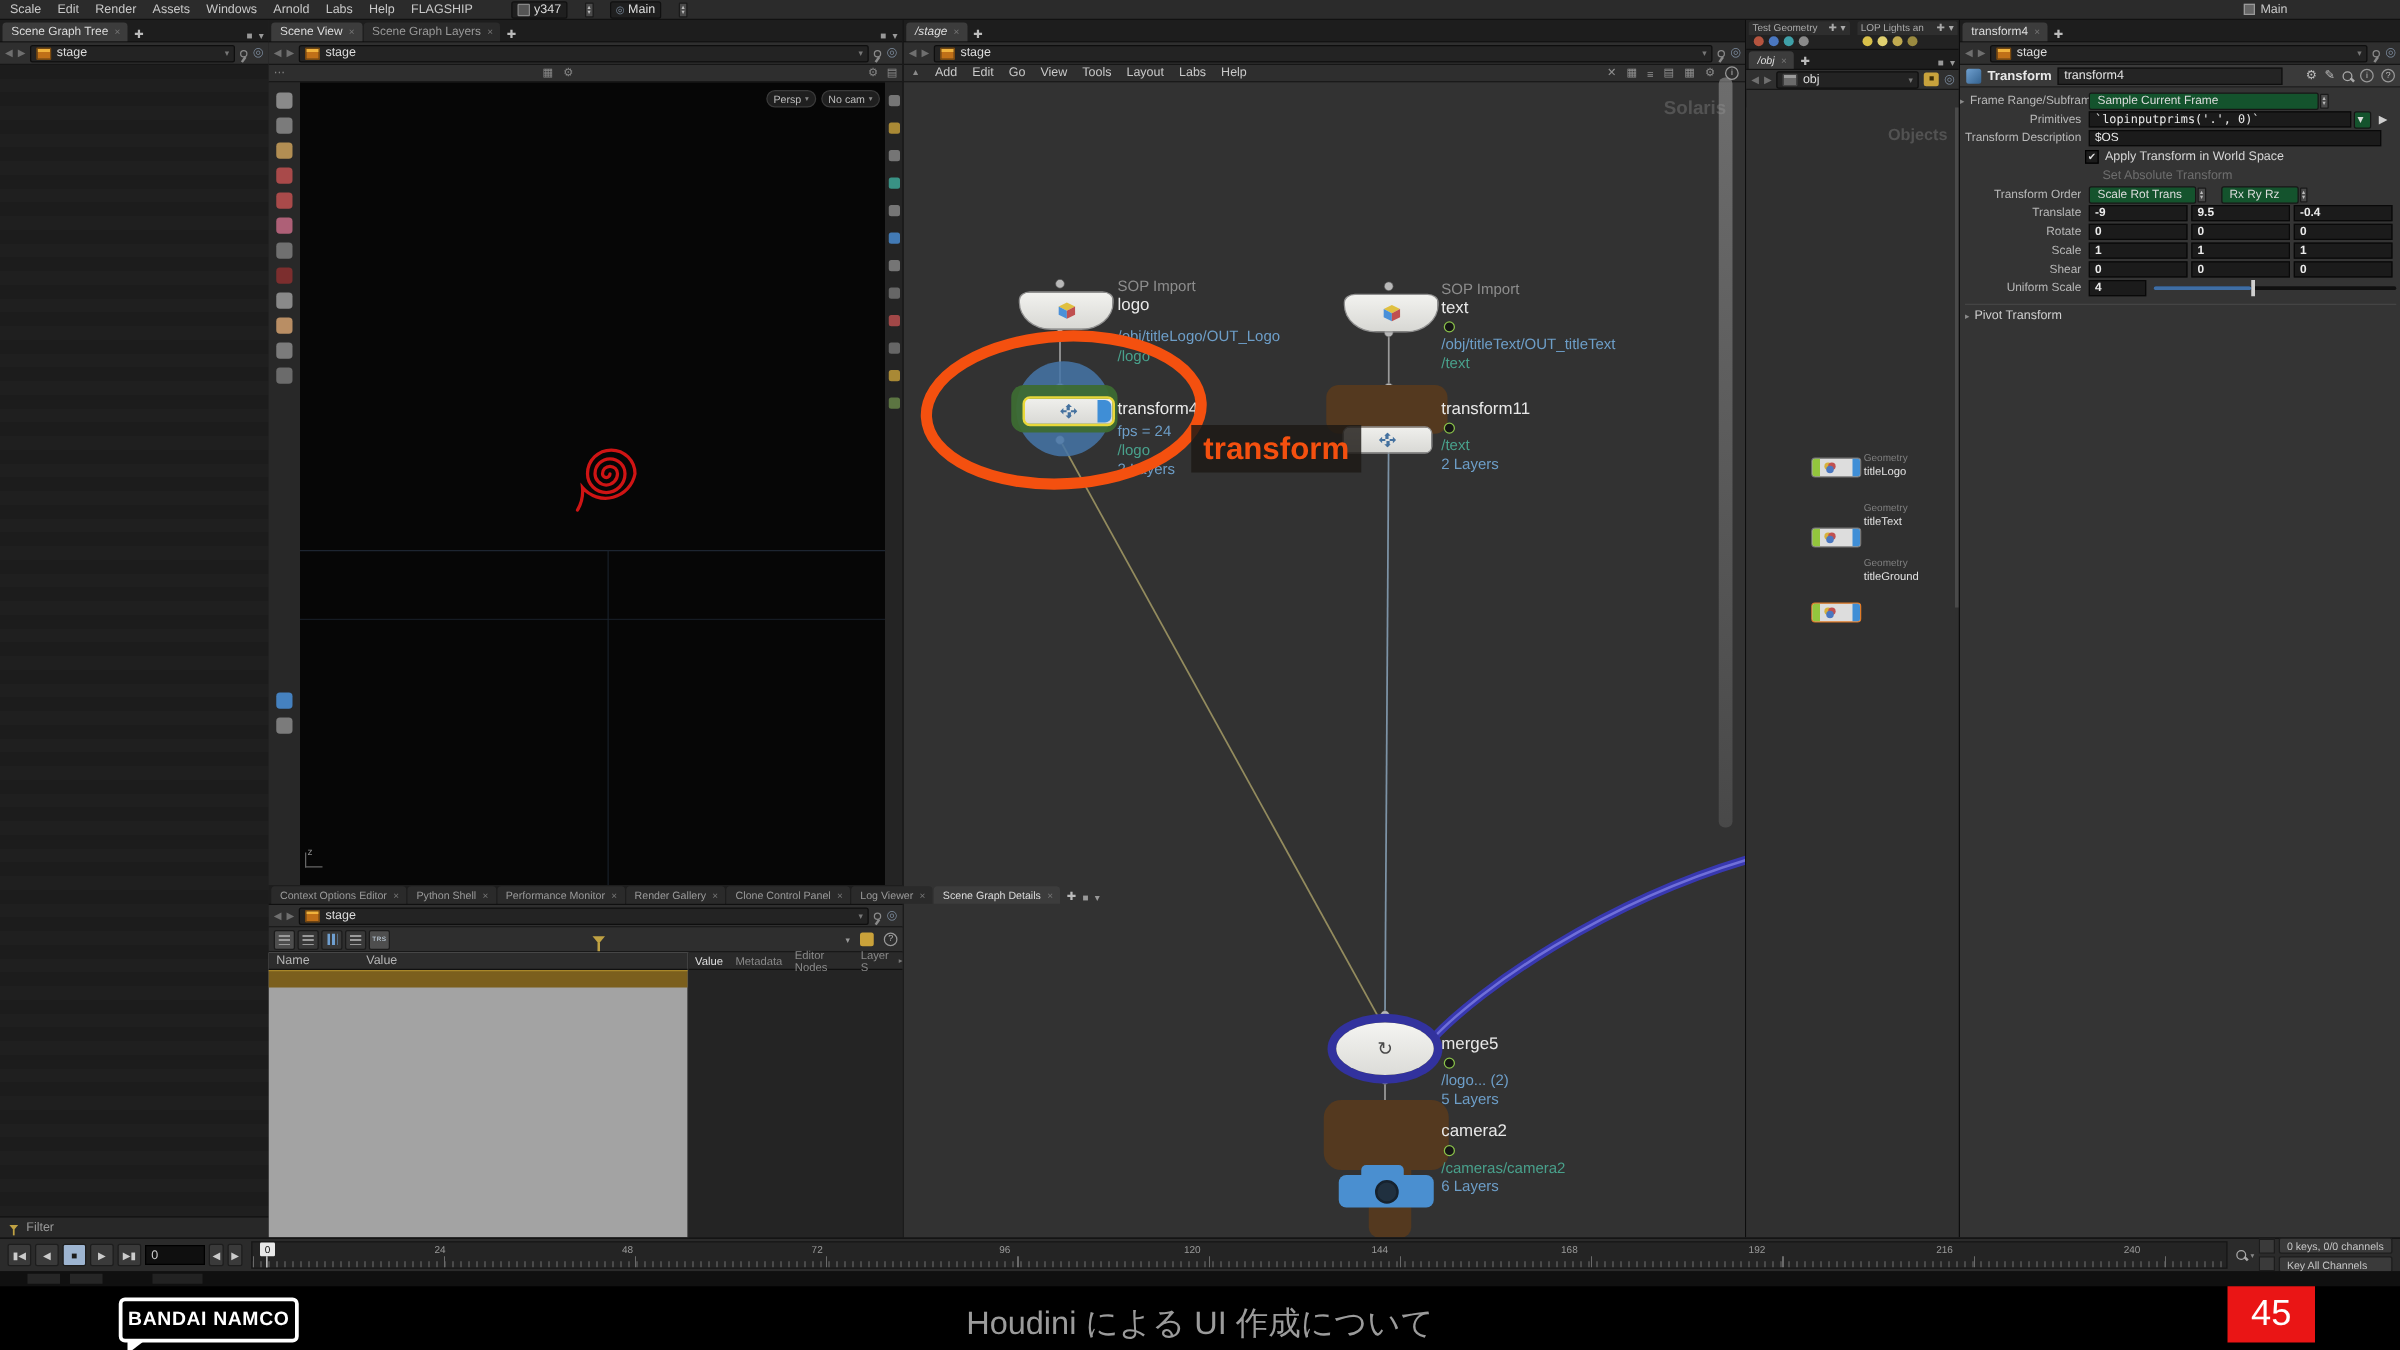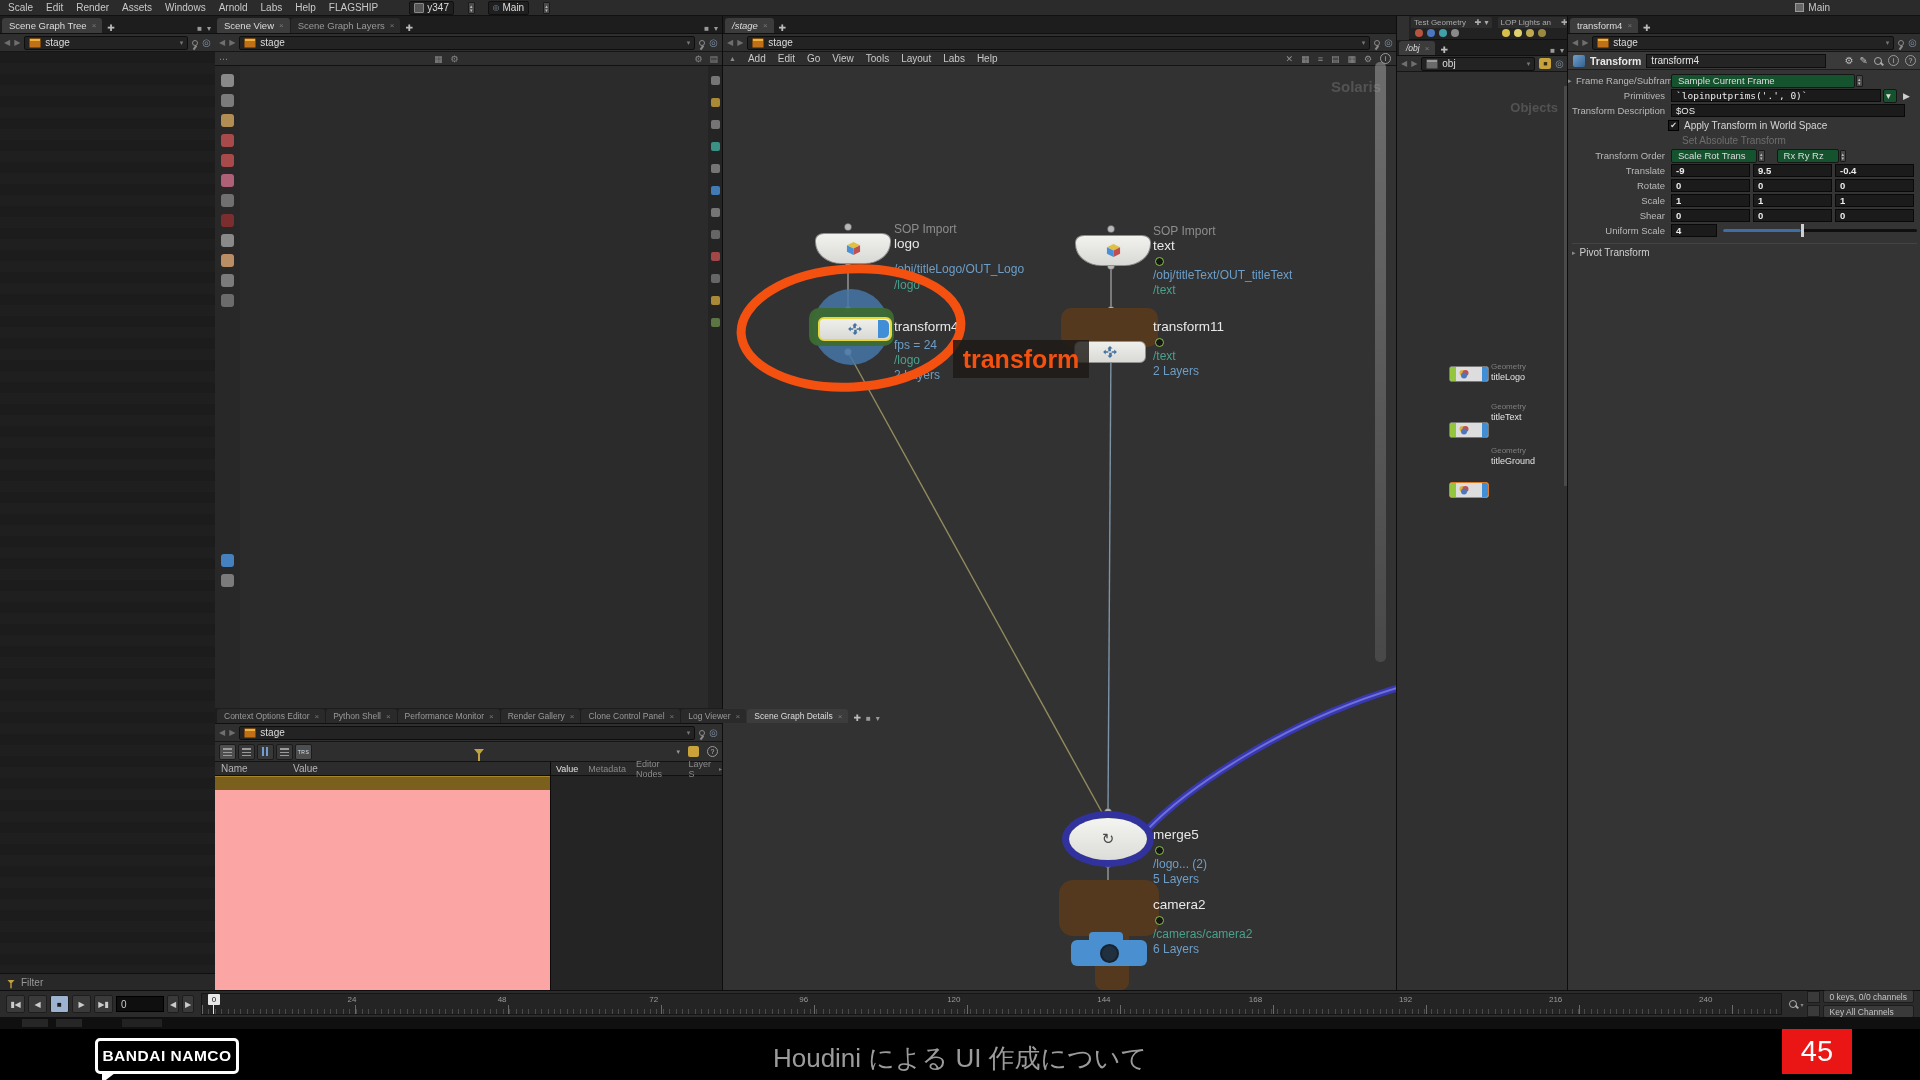--- a/index.html
+++ b/index.html
@@ -66,21 +66,21 @@
   .camnode::before{content:"";position:absolute;top:-8px;left:18px;width:34px;height:10px;background:#4a8fd0;border-radius:4px 4px 0 0;}
   .camnode .lens{width:15px;height:15px;border-radius:50%;background:#20303f;border:2px solid #16222e;}
   .nname{color:#e8e8e8;font-size:13.5px;}
   .ntype{color:#8d8d8d;font-size:12px;}
   .nblue{color:#6d9ec8;font-size:12px;}
   .nteal{color:#49a18c;font-size:12px;}
   .clock{width:7px;height:7px;border-radius:50%;border:1.5px solid #8bc34a;background:#161616;display:inline-block;}
   .anno-label{background:rgba(28,24,21,.82);color:#f4500f;font-weight:bold;font-size:25px;display:flex;align-items:center;justify-content:center;z-index:40;}
   
   .objpanel{left:1396px;top:16px;width:171px;height:974px;background:#303030;border-left:1px solid #0d0d0d;}
-  .shelf{left:12px;top:0;width:171px;height:24px;background:#222;display:flex;gap:6px;padding:1px 2px;box-sizing:border-box;border-bottom:1px solid #101010;}
+  .shelf{left:0;top:0;width:171px;height:24px;background:#222;display:flex;gap:6px;padding:1px 2px;box-sizing:border-box;border-bottom:1px solid #101010;}
   .shelfgrp{flex:1;display:flex;flex-direction:column;}
   .shelftab{display:flex;align-items:center;gap:3px;background:#2e2e2e;border-radius:2px 2px 0 0;color:#aaa;font-size:8px;padding:0 3px;height:11px;white-space:nowrap;overflow:hidden;}
   .shelficons{display:flex;gap:4px;align-items:center;padding:1px 4px;}
   .shelficons i{width:8px;height:8px;border-radius:50%;display:block;}
   .geonode{width:38px;height:14px;background:#ddd;border:1px solid #777;border-radius:3px;display:flex;align-items:center;position:relative;}
   .geonode .capL{width:6px;height:100%;background:#93c63d;border-radius:2px 0 0 2px;}
   .geonode .capR{width:6px;height:100%;background:#3f8ed6;border-radius:0 2px 2px 0;margin-left:auto;}
   .geonode.gsel{border:1.5px solid #e07b28;}
   .gname{color:#e2e2e2;font-size:9px;}
   .gtype{color:#7f7f7f;font-size:8px;}
@@ -245,20 +245,39 @@
       <span class="tool" style="background:#c56a85;"></span>
       <span class="tool" style="background:#7d7d7d;"></span>
       <span class="tool" style="background:#8b2f2f;"></span>
       <span class="tool" style="background:#9a9a9a;"></span>
       <span class="tool" style="background:#d2a06e;"></span>
       <span class="tool" style="background:#8a8a8a;"></span>
       <span class="tool" style="background:#777;"></span>
       <span class="tool" style="background:#4a90d9;margin-top:240px;"></span>
       <span class="tool" style="background:#8a8a8a;"></span>
     </div>
+    <div class="abs viewport">
+      <div class="gline" style="left:0;top:374px;width:468px;height:1px;"></div>
+      <div class="gline" style="left:0;top:429px;width:468px;height:1px;opacity:.7;"></div>
+      <div class="gline" style="left:246px;top:374px;width:1px;height:268px;opacity:.8;"></div>
+      <svg width="90" height="90" style="position:absolute;left:200px;top:268px;">
+        <path d="M48 45 A3 3 0 0 1 42 45 A6 6 0 0 1 54 45 A9 9 0 0 1 36 45 A12 12 0 0 1 60 45 A15 15 0 0 1 30 45 A19 19 0 0 1 68 45 A24 24 0 0 1 26 56 A30 30 0 0 1 22 74" fill="none" stroke="#cf1414" stroke-width="2.6" stroke-linecap="round"></path>
+      </svg>
+      <div class="campill" style="position:absolute;right:55px;top:6px;">
+          <span>Persp</span>
+          <span style="color:#888;font-size:6px;">▾</span>
+        </div>
+      <div class="campill" style="position:absolute;right:4px;top:6px;">
+          <span>No cam</span>
+          <span style="color:#888;font-size:6px;">▾</span>
+        </div>
+      <div class="axis" style="position:absolute;left:6px;bottom:22px;"><span>z</span></div>
+      <div class="gline" style="left:4px;bottom:14px;width:14px;height:1px;background:#666;"></div>
+      <div class="gline" style="left:4px;bottom:14px;width:1px;height:12px;background:#666;"></div>
+    </div>
     <div class="abs vstrip">
       <i style="background:#8a8a8a;"></i>
       <i style="background:#caa23a;"></i>
       <i style="background:#8a8a8a;"></i>
       <i style="background:#3fae9e;"></i>
       <i style="background:#8a8a8a;"></i>
       <i style="background:#4a90d9;"></i>
       <i style="background:#8a8a8a;"></i>
       <i style="background:#777;"></i>
       <i style="background:#c05050;"></i>
@@ -695,21 +714,21 @@
         </span>
       <span style="margin-left:160px;" class="funnel"></span>
       <span style="margin-left:auto;display:flex;gap:8px;align-items:center;color:#999;">
         <span style="font-size:7px;">▾</span>
         <span style="width:11px;height:11px;background:#caa23a;border-radius:2px;display:inline-block;"></span>
         <span class="circle-g">
             <span>?</span>
           </span>
       </span>
     </div>
-    <div class="abs" style="left:0;top:54px;width:335px;height:228px;background:#fca5a5;border-right:1px solid #0b0b0b;">
+    <div class="abs" style="left:0;top:54px;width:335px;height:228px;background:#a3a3a3;border-right:1px solid #0b0b0b;">
       <div class="tbl-h">
         <span style="padding-left:6px;width:72px;">Name</span>
         <span>Value</span>
       </div>
       <div class="selrow"></div>
     </div>
     <div class="abs" style="left:336px;top:54px;width:171px;height:228px;background:#242424;">
       <div style="display:flex;align-items:center;height:13px;background:#2a2a2a;border-bottom:1px solid #101010;">
         <span class="rtab on">Value</span>
         <span class="rtab">Metadata</span>

